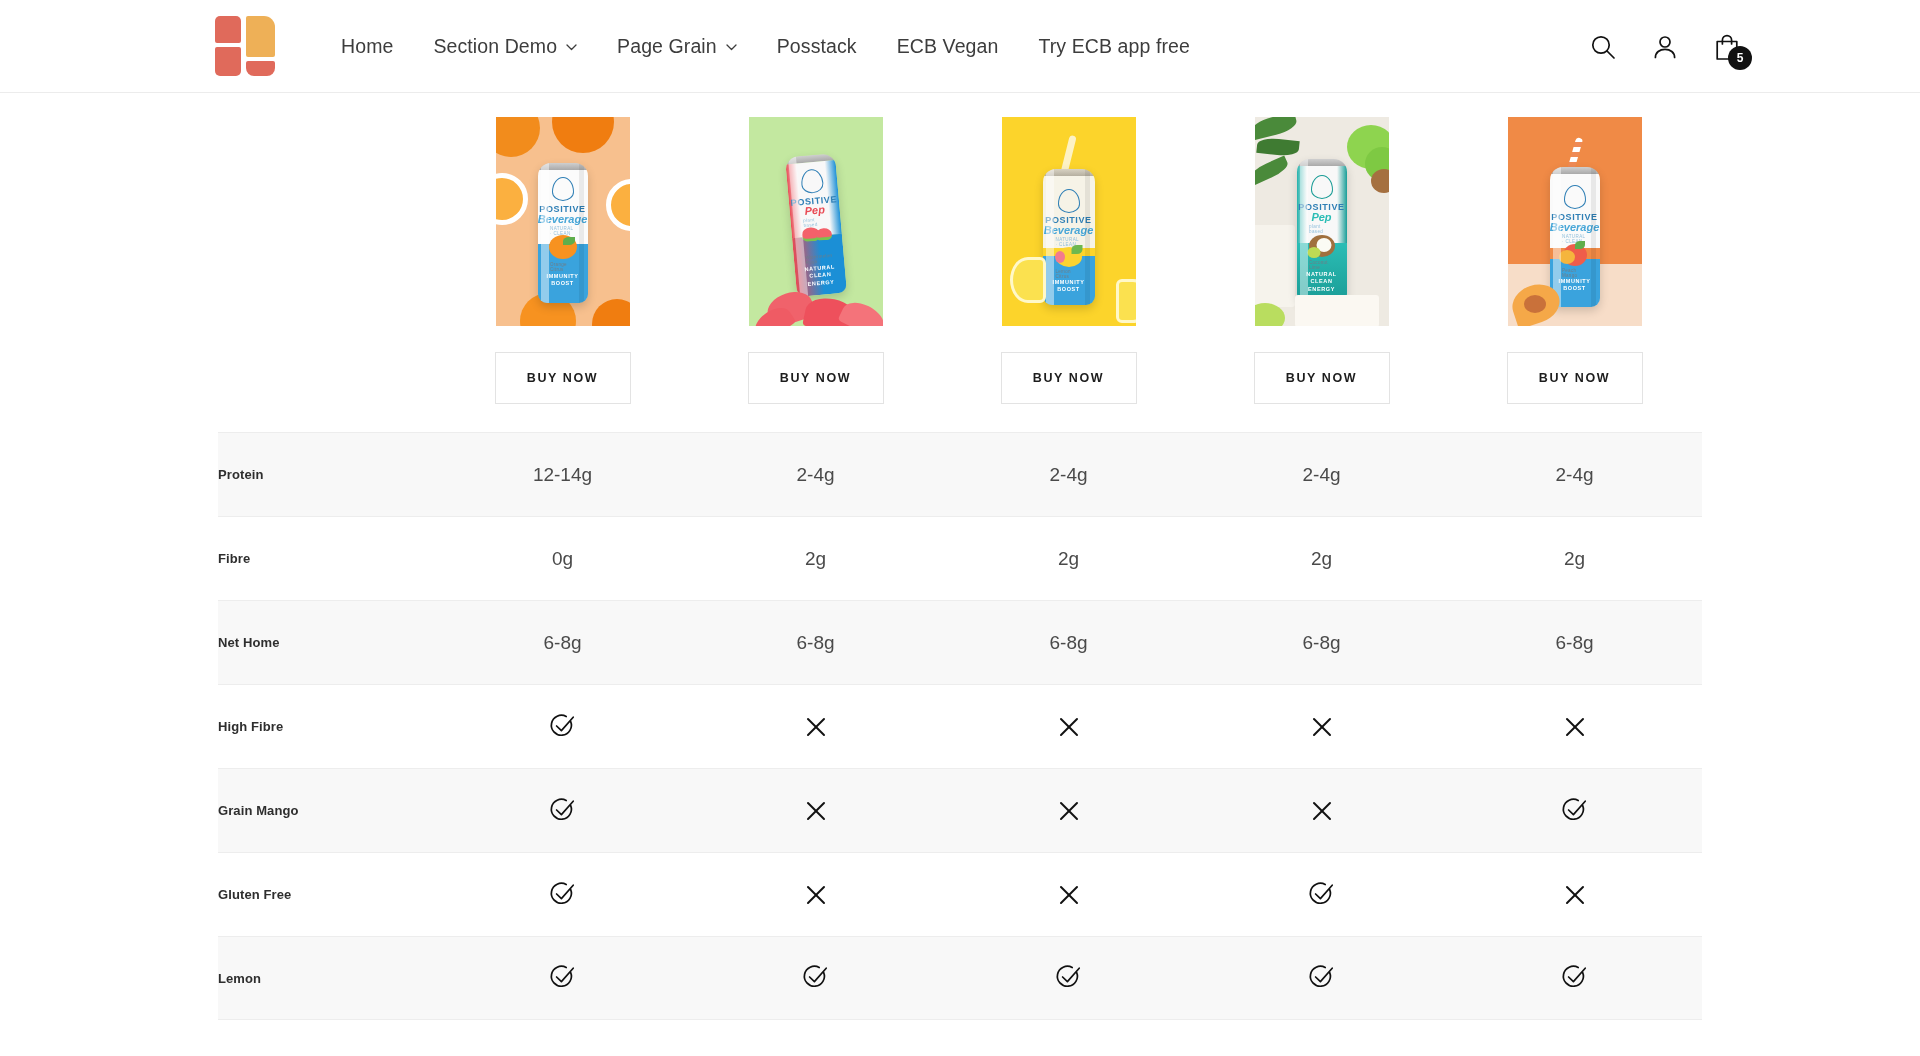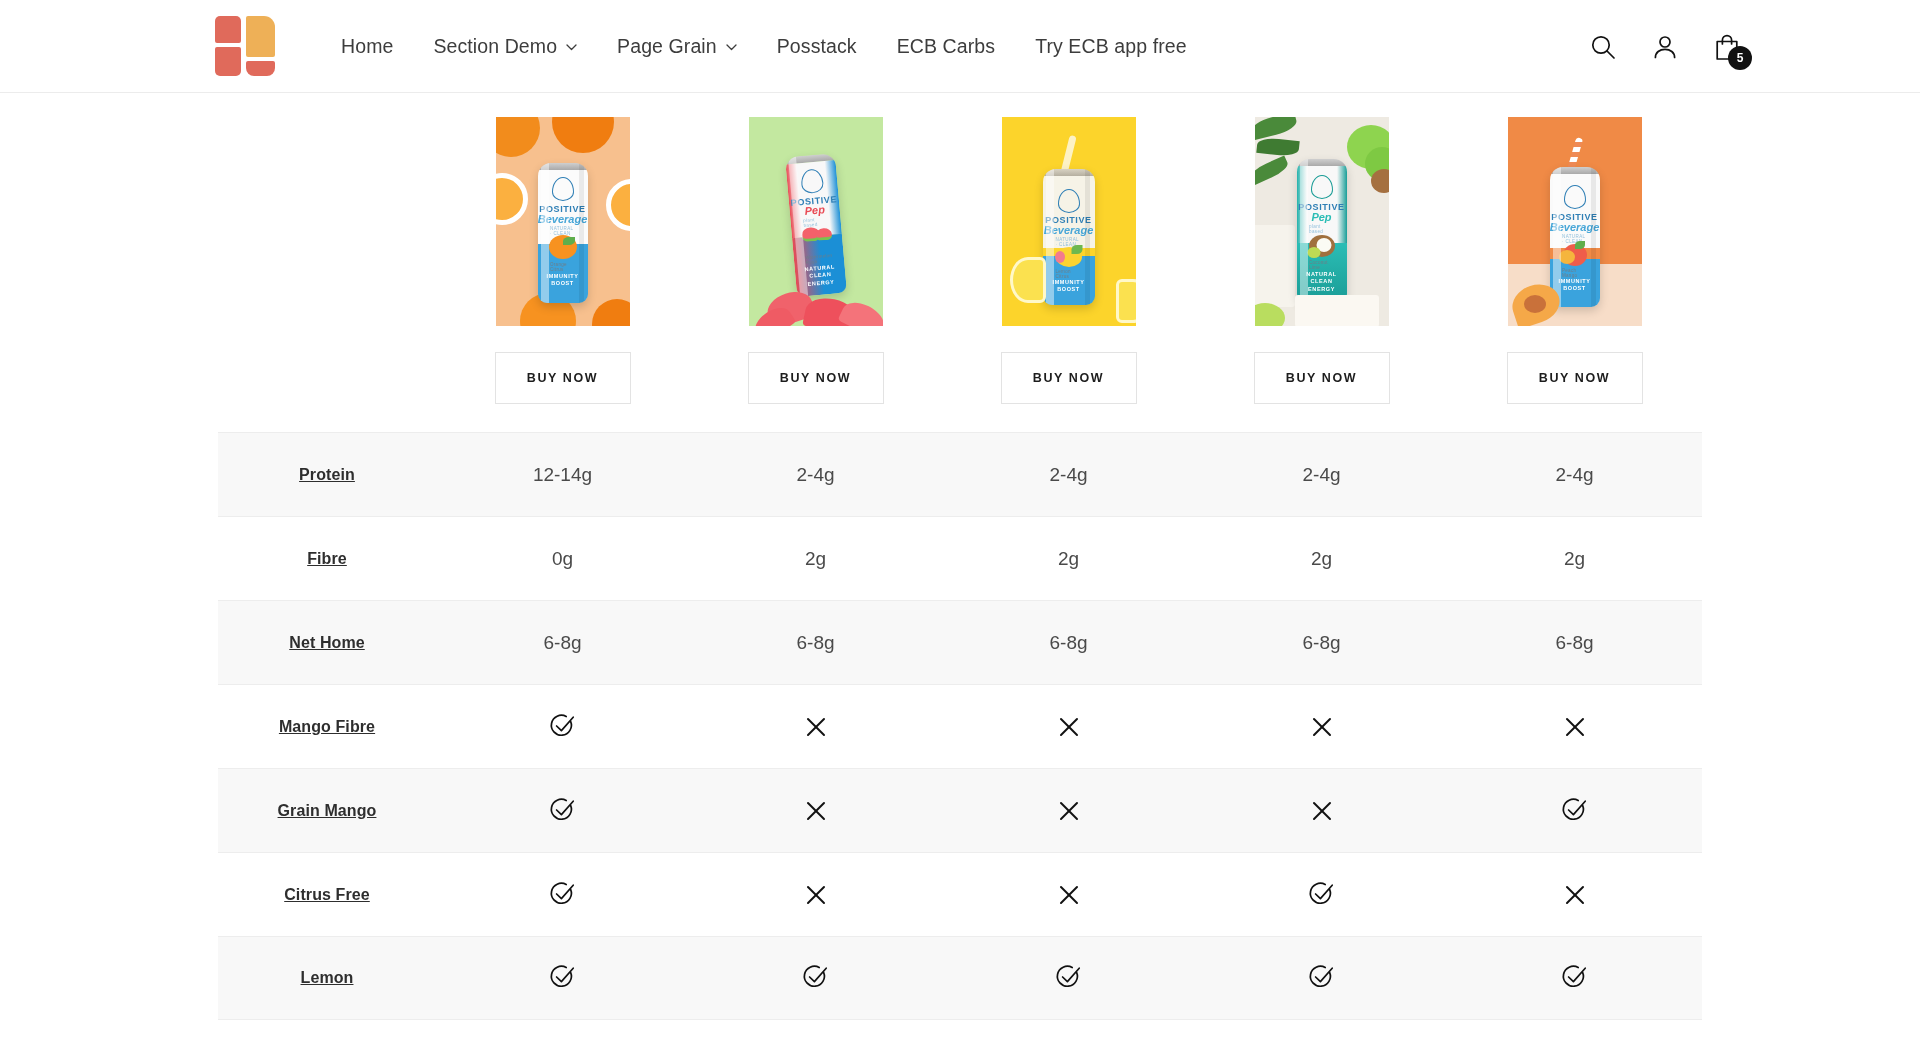--- a/index.html
+++ b/index.html
@@ -162,26 +162,25 @@
   .trow {
     display: flex;
     align-items: center;
     height: 84px;
     border-top: 1px solid #ededed;
   }
   .trow.alt { background: #f8f8f8; }
   .trow:last-child { border-bottom: 1px solid #ededed; }
   .tlabel {
     width: 218px;
-    text-align: center;
-    font-size: 16px;
+    text-align: left;
+    font-size: 13px;
     font-weight: 700;
     color: #2e2e2e;
     letter-spacing: .1px;
-    text-decoration: underline;
   }
   .tcell {
     width: 253px;
     text-align: center;
     font-size: 19px;
     color: #4a4a4a;
     display:flex;
     align-items:center;
     justify-content:center;
   }
@@ -216,21 +215,21 @@
       <span class="chev">
         <svg width="11" height="7" viewBox="0 0 11 7">
             <path d="M1 1l4.5 4.5L10 1" fill="none" stroke="#3d3d3d" stroke-width="1.3" stroke-linecap="round" stroke-linejoin="round"></path>
           </svg>
       </span>
     </div>
     <div class="nav-item">
       <span>Posstack</span>
     </div>
     <div class="nav-item">
-      <span>ECB Carbs</span>
+      <span>ECB Vegan</span>
     </div>
     <div class="nav-item">
       <span>Try ECB app free</span>
     </div>
   </nav>
 
   <div class="header-actions">
     <div class="hicon">
       <svg width="26" height="26" viewBox="0 0 26 26">
         <circle cx="11" cy="11" r="8.2" fill="none" stroke="#111" stroke-width="1.7"></circle>
@@ -422,21 +421,21 @@
       </div>
       <div class="trow alt">
         <div class="tlabel">Net Home</div>
         <div class="tcell">6-8g</div>
         <div class="tcell">6-8g</div>
         <div class="tcell">6-8g</div>
         <div class="tcell">6-8g</div>
         <div class="tcell">6-8g</div>
       </div>
       <div class="trow">
-        <div class="tlabel">Mango Fibre</div>
+        <div class="tlabel">High Fibre</div>
         <div class="tcell">
           <span class="mark">
             <svg width="30" height="30" viewBox="0 0 30 30">
               <path d="M25.2 5.2 13.4 18.6 8.6 14" fill="none" stroke="#111" stroke-width="1.7" stroke-linecap="round" stroke-linejoin="round"></path>
               <path d="M22.6 9.4a10 10 0 1 1-4.4-4.9" fill="none" stroke="#111" stroke-width="1.7" stroke-linecap="round"></path>
             </svg>
           </span>
         </div>
         <div class="tcell">
           <span class="mark">
@@ -508,21 +507,21 @@
         <div class="tcell">
           <span class="mark">
             <svg width="30" height="30" viewBox="0 0 30 30">
               <path d="M25.2 5.2 13.4 18.6 8.6 14" fill="none" stroke="#111" stroke-width="1.7" stroke-linecap="round" stroke-linejoin="round"></path>
               <path d="M22.6 9.4a10 10 0 1 1-4.4-4.9" fill="none" stroke="#111" stroke-width="1.7" stroke-linecap="round"></path>
             </svg>
           </span>
         </div>
       </div>
       <div class="trow">
-        <div class="tlabel">Citrus Free</div>
+        <div class="tlabel">Gluten Free</div>
         <div class="tcell">
           <span class="mark">
             <svg width="30" height="30" viewBox="0 0 30 30">
               <path d="M25.2 5.2 13.4 18.6 8.6 14" fill="none" stroke="#111" stroke-width="1.7" stroke-linecap="round" stroke-linejoin="round"></path>
               <path d="M22.6 9.4a10 10 0 1 1-4.4-4.9" fill="none" stroke="#111" stroke-width="1.7" stroke-linecap="round"></path>
             </svg>
           </span>
         </div>
         <div class="tcell">
           <span class="mark">

